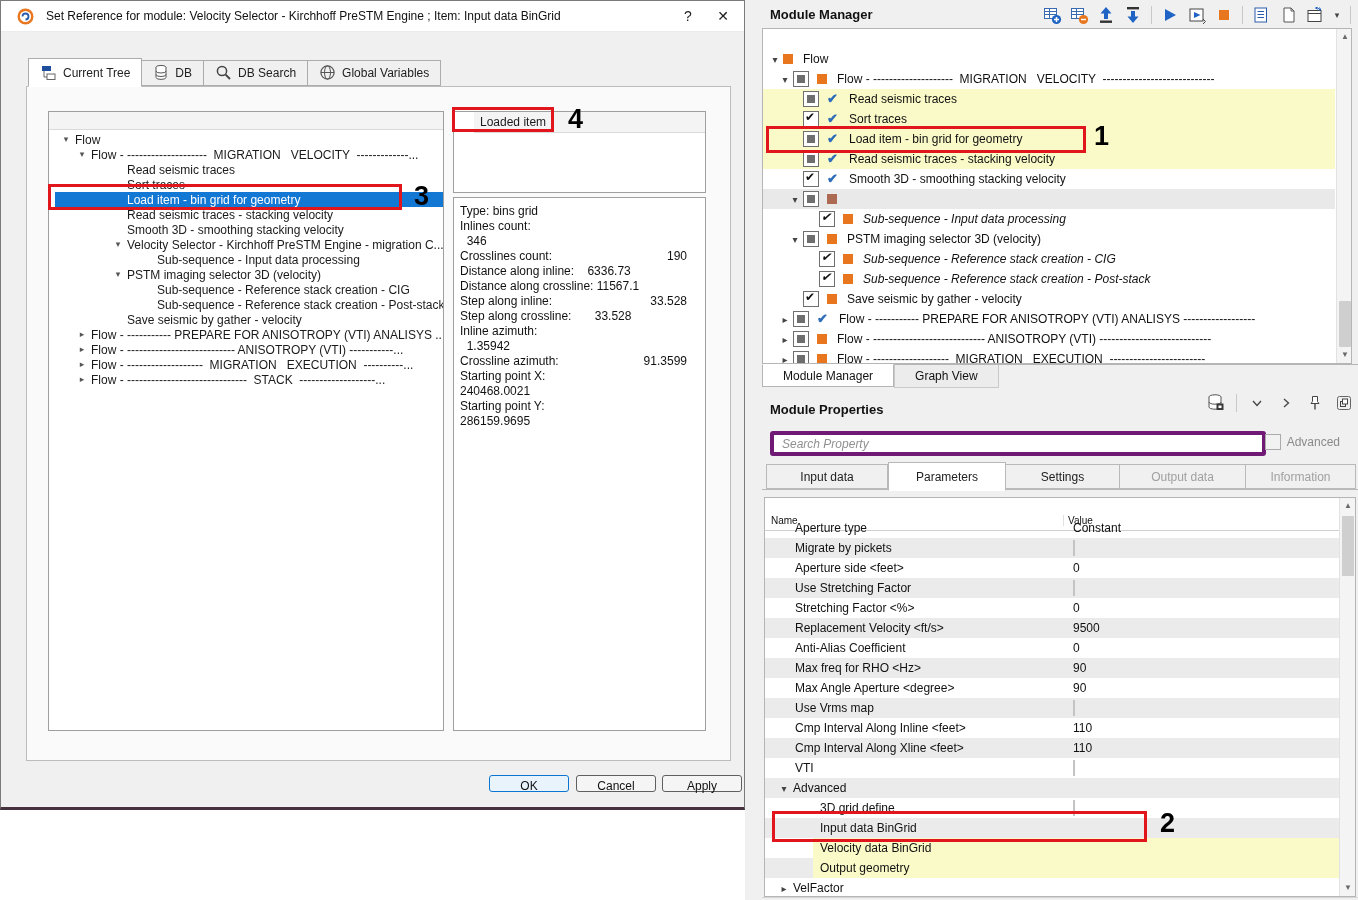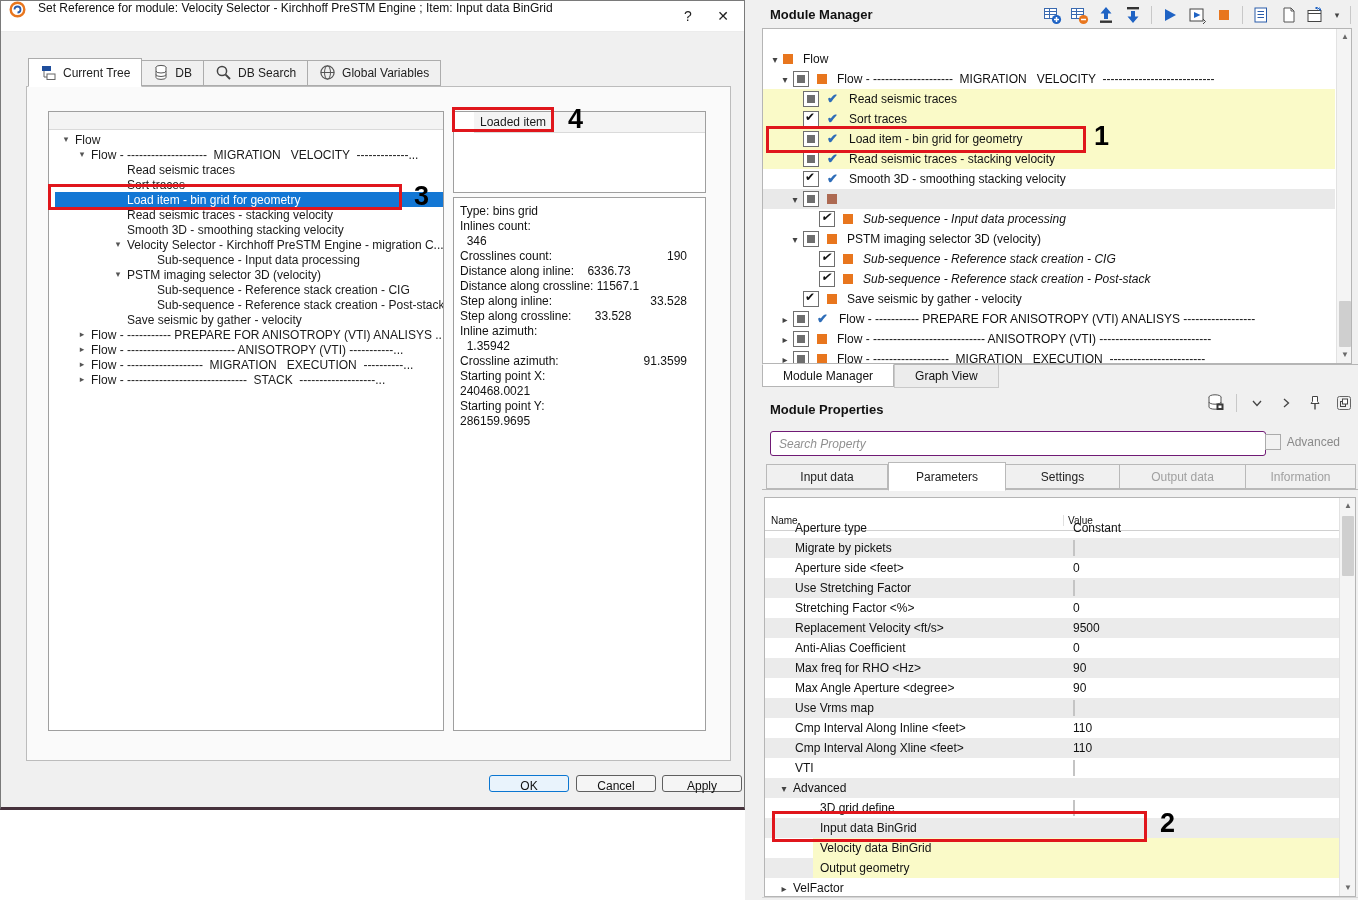--- a/index.html
+++ b/index.html
@@ -5,21 +5,21 @@
   html,body{margin:0;padding:0;}
   body{font-family:"Liberation Sans",sans-serif;background:#fff;}
   #screen{position:relative;width:1358px;height:900px;background:#fff;overflow:hidden;font-size:12px;color:#1a1a1a;}
 
   
   #app-bg{position:absolute;left:745px;top:0;width:613px;height:900px;background:#f0f0f0;}
 
   
   #dialog{position:absolute;left:0;top:0;width:745px;height:810px;background:#f0f0f0;
           border:1px solid #7a7a7a;border-bottom:3px solid #46323c;box-sizing:border-box;}
-  #dlg-titlebar{position:absolute;left:0;top:0;right:0;height:30px;background:#fff;display:flex;border-bottom:1px solid #ececec;}
+  #dlg-titlebar{position:absolute;left:0;top:0;right:0;height:30px;background:#fff;display:flex;align-items:center;border-bottom:1px solid #ececec;padding-left:8px;}
   #dlg-title{margin-left:10px;font-size:12px;color:#111;}
   .dlg-app-icon{width:17px;height:17px;margin-left:8px;margin-right:2px;flex:none;}
   #dlg-help{position:absolute;right:44px;top:4px;width:24px;height:22px;text-align:center;line-height:22px;font-size:14px;color:#222;}
   #dlg-close{position:absolute;right:8px;top:4px;width:26px;height:22px;text-align:center;line-height:22px;font-size:14px;color:#222;}
 
   
   #dlg-tabs{position:absolute;left:27px;top:57px;height:29px;display:flex;align-items:center;z-index:3;}
   .dtab{display:flex;align-items:center;gap:6px;padding:0 11px;height:26px;background:#f0f0f0;
         border:1px solid #acacac;border-left:none;box-sizing:border-box;font-size:12px;color:#222;}
   .dtab:first-child{border-left:1px solid #acacac;}
@@ -80,21 +80,21 @@
   #mm-tabs{position:absolute;left:0;top:364px;right:0;height:24px;border-top:1px solid #b5b5b5;display:flex;}
   .mmtab{padding:0 20px;height:23px;line-height:22px;font-size:12px;box-sizing:border-box;color:#111;}
   .mmtab.active{background:#fff;border:1px solid #b5b5b5;border-top:1px solid #fff;margin-top:-1px;}
   .mmtab.inactive{background:#ececec;border:1px solid #c9c9c9;border-top:none;}
 
   
   #mp-panel{position:absolute;left:762px;top:392px;width:596px;height:508px;background:#f0f0f0;}
   #mp-header{position:absolute;left:0;top:6px;right:0;height:22px;display:flex;align-items:center;}
   #mp-title{font-weight:bold;font-size:13px;margin-left:8px;color:#111;}
   #mp-icons{position:absolute;right:4px;top:0;height:22px;display:flex;align-items:center;gap:9px;}
-  #mp-search{position:absolute;left:8px;top:39px;width:496px;height:25px;border:1px solid #701a75;border-radius:3px;
+  #mp-search{position:absolute;left:8px;top:39px;width:496px;height:25px;border:4px solid #701a75;border-radius:3px;
              background:#fff;box-sizing:border-box;font-family:"Liberation Sans",sans-serif;font-size:12px;font-style:italic;color:#6d28d9;padding:0 8px;outline:none;}
   #mp-search::placeholder{color:#909090;font-style:italic;}
   #mp-adv{position:absolute;right:18px;top:42px;display:flex;align-items:center;gap:6px;}
   #mp-adv .advbox{width:14px;height:14px;border:1px solid #ababab;background:#f2f2f2;}
   #mp-adv .advlbl{color:#8a8a8a;font-size:12px;}
 
   #mp-tabs{position:absolute;left:4px;top:70px;height:28px;display:flex;align-items:center;z-index:2;}
   .mptab{height:25px;line-height:24px;text-align:center;background:#f0f0f0;border:1px solid #b9b9b9;border-left:none;box-sizing:border-box;font-size:12px;color:#222;}
   .mptab:first-child{border-left:1px solid #b9b9b9;}
   .mptab.active{height:29px;line-height:28px;background:#fff;border-left:1px solid #b9b9b9;border-bottom:1px solid #fff;z-index:3;position:relative;}

